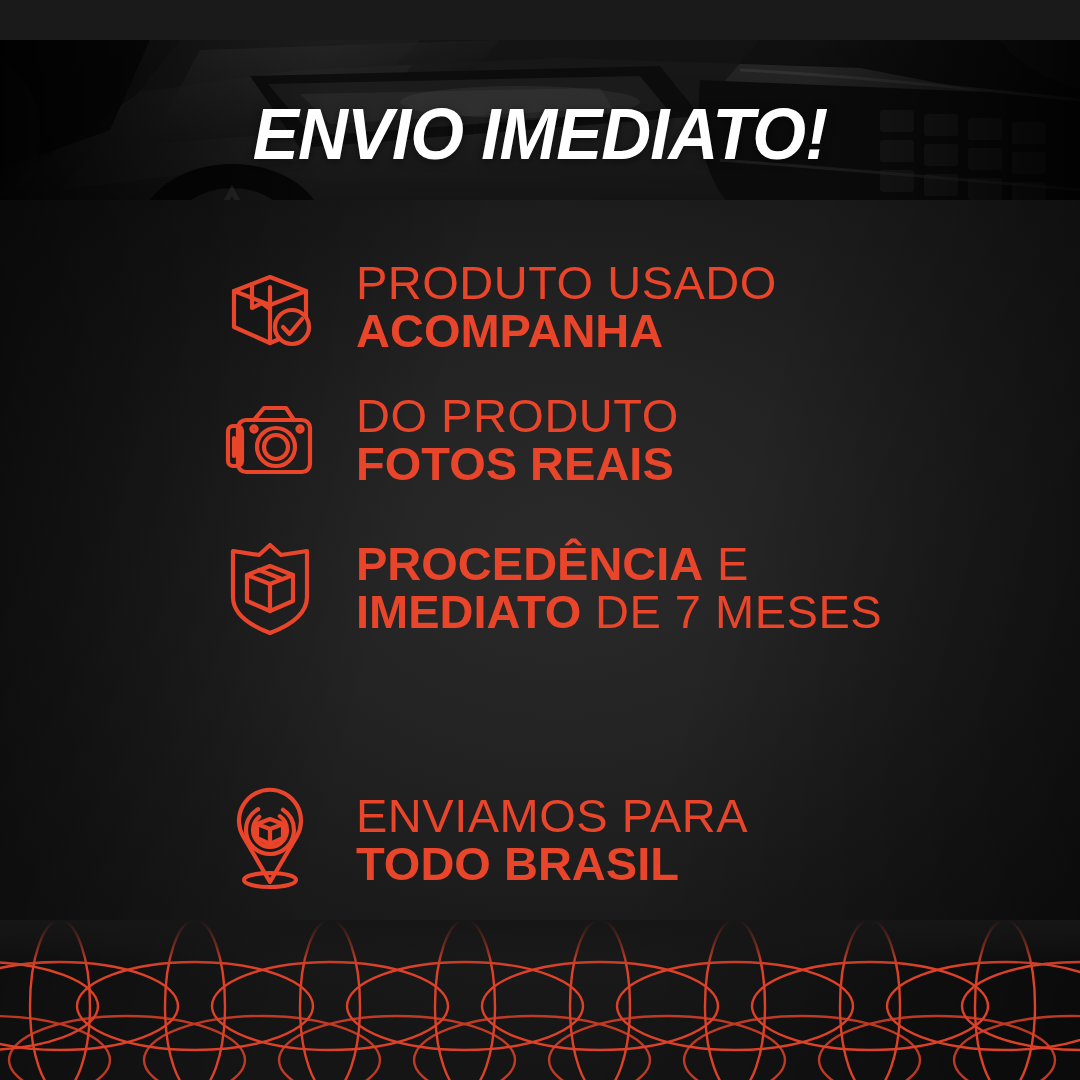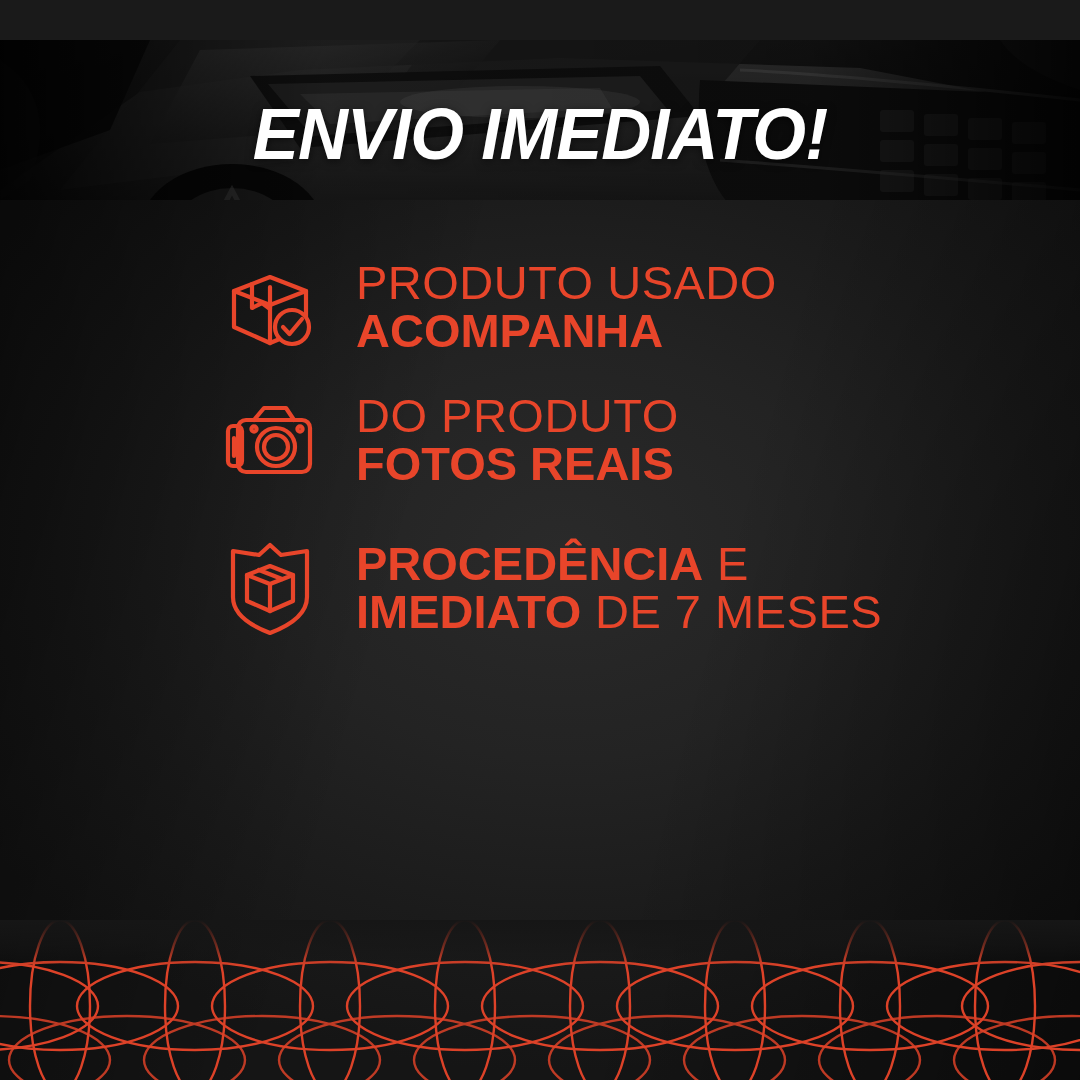--- a/index.html
+++ b/index.html
@@ -207,20 +207,37 @@
         <span class="ln">
           <b class="bd">PROCEDÊNCIA</b><span class="lt"> E</span>
         </span>
         <span class="ln">
           <b class="bd">IMEDIATO</b><span class="lt"> DE 7 MESES</span>
         </span>
       </div>
     </div>
 
 
+    <div class="row r5">
+      <div class="icon-wrap">
+        <svg width="86" height="100" viewBox="0 0 86 100" fill="none" stroke="#e8452a" stroke-width="4.2" stroke-linecap="round" stroke-linejoin="round">
+          <path d="M43 92 L16 46 A31 31 0 1 1 70 46 Z"></path>
+          <circle cx="43" cy="40" r="24" stroke-dasharray="100 26"></circle>
+          <circle cx="43" cy="40" r="17" stroke-dasharray="68 22"></circle>
+          <path d="M30 34 L43 29 L56 34 L43 39 Z"></path>
+          <path d="M30 34 L30 48 L43 54 L43 39"></path>
+          <path d="M56 34 L56 48 L43 54"></path>
+          <ellipse cx="43" cy="90" rx="26" ry="7"></ellipse>
+        </svg>
+      </div>
+      <div class="row-text">
+        <span class="ln lt">ENVIAMOS PARA</span>
+        <span class="ln bd">TODO BRASIL</span>
+      </div>
+    </div>
 
   </div>
 
   <div class="pattern">
     <svg viewBox="0 0 1080 160" preserveAspectRatio="none">
       <g fill="none" stroke="#e8452a" stroke-width="2.4" opacity=".95">
         <g id="lattice">
           <ellipse cx="60" cy="86" rx="118" ry="44"></ellipse>
           <ellipse cx="60" cy="86" rx="30" ry="86"></ellipse>
           <ellipse cx="195" cy="86" rx="118" ry="44"></ellipse>

